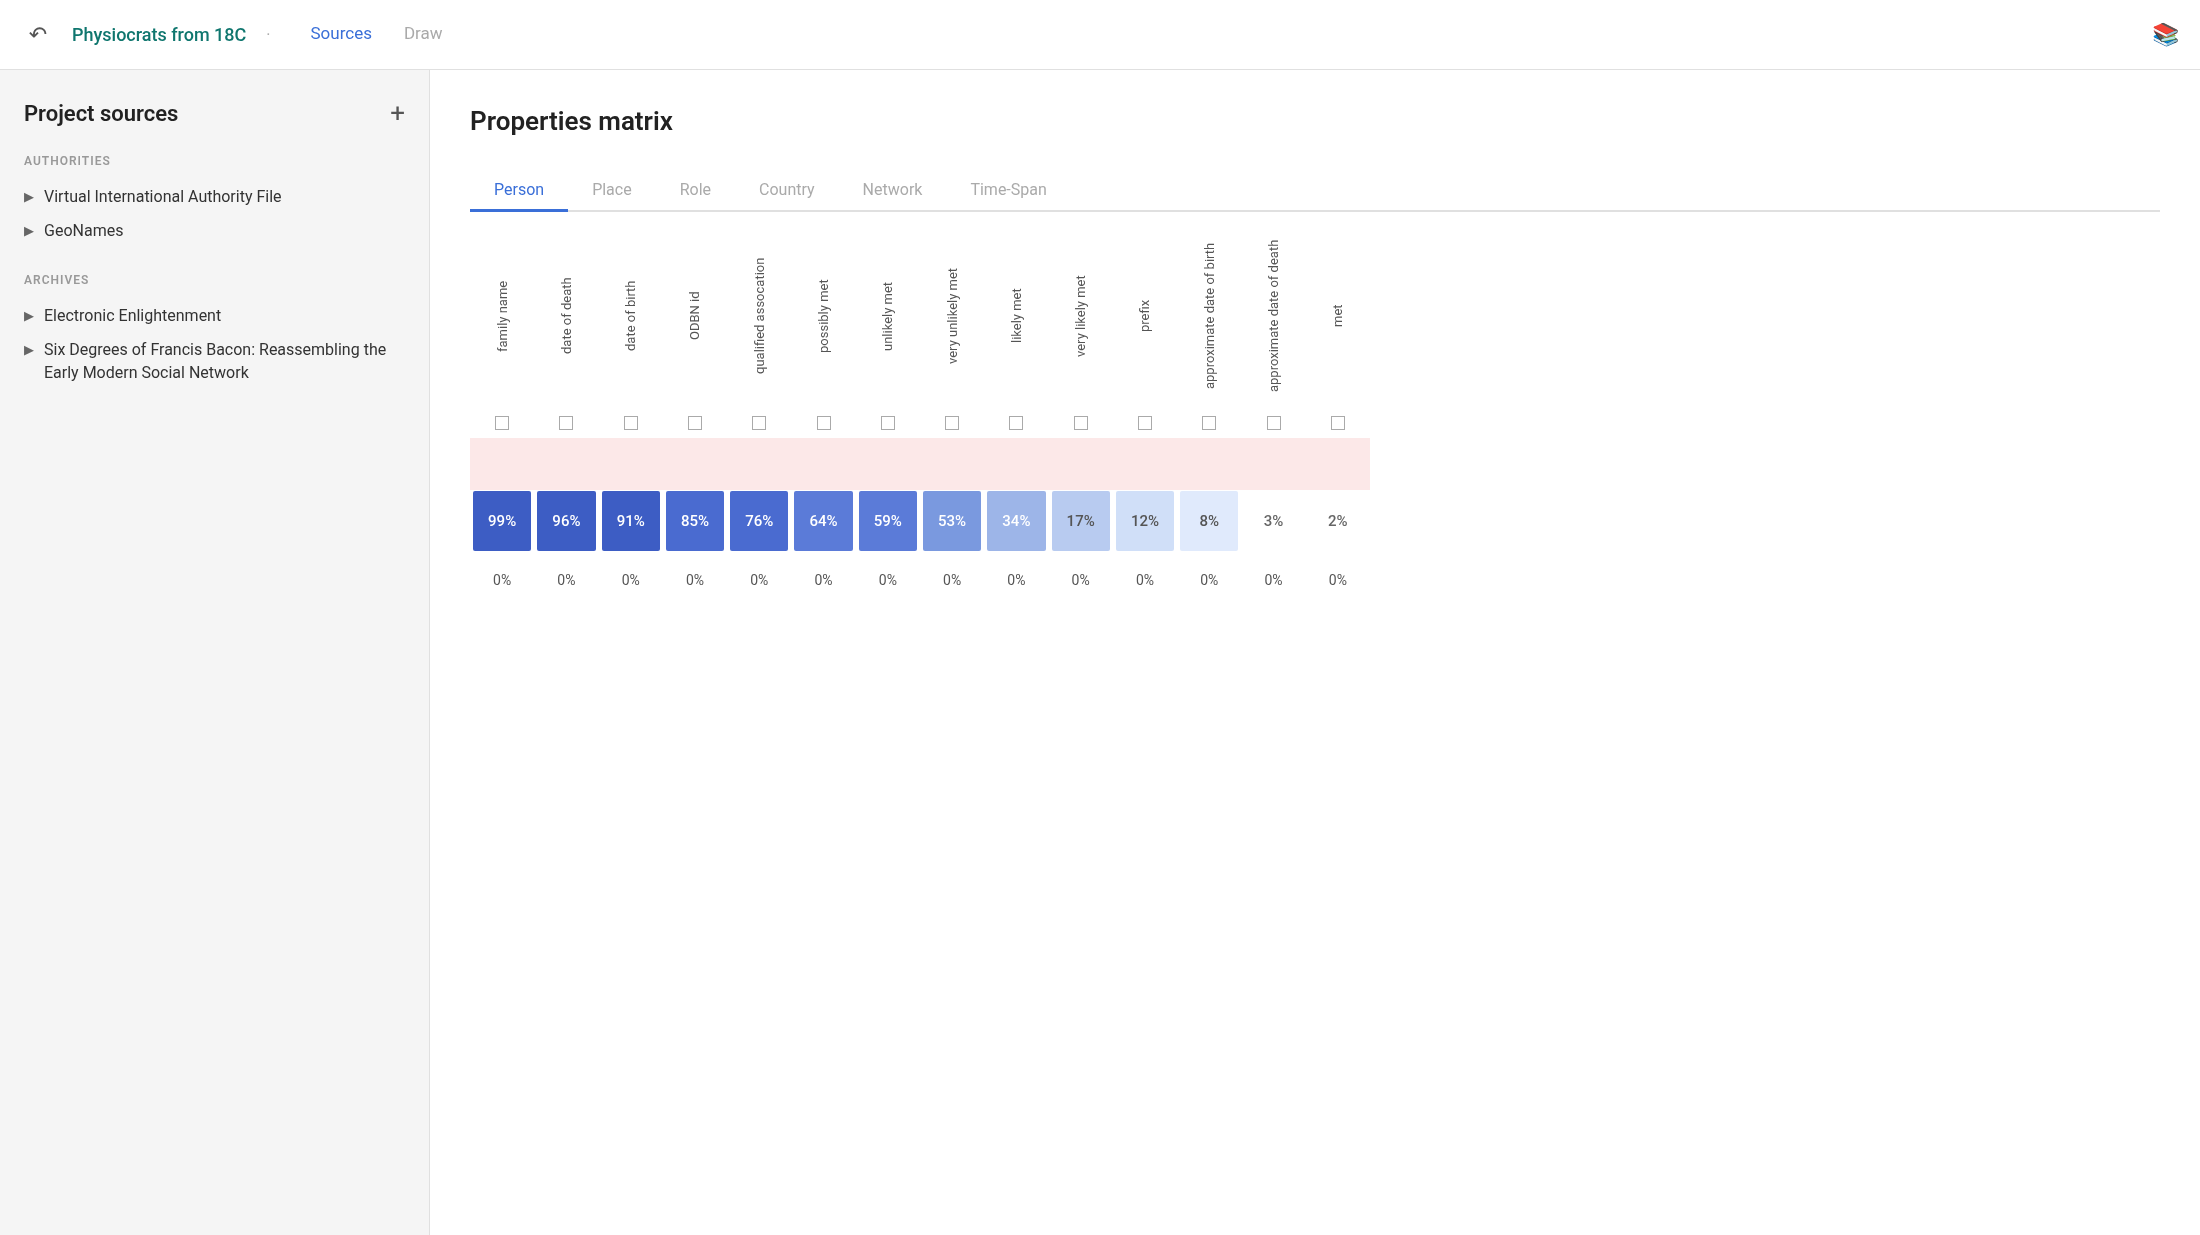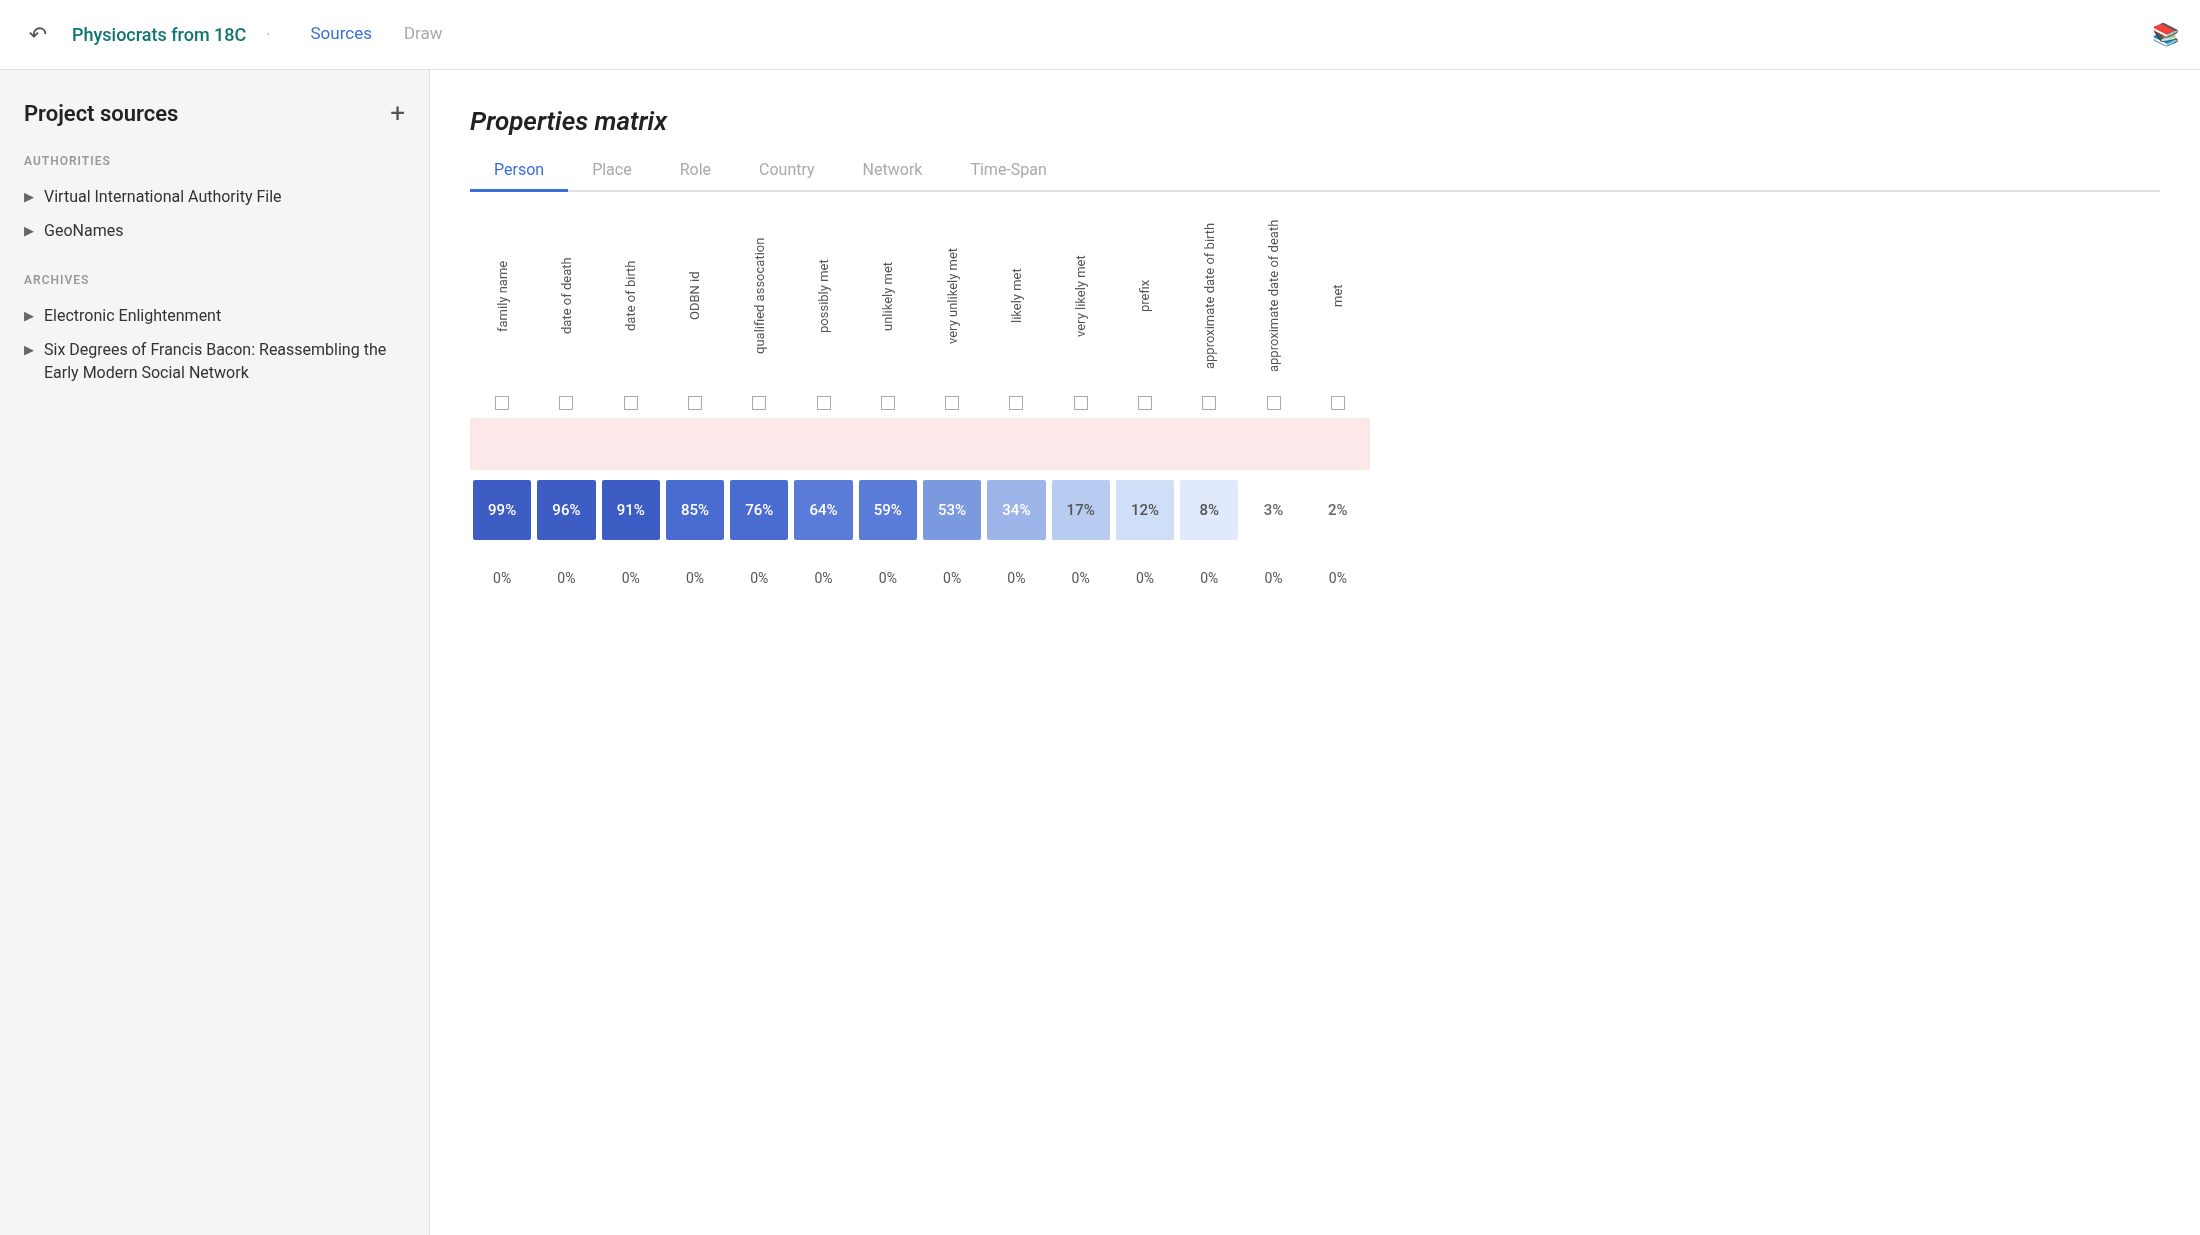--- a/index.html
+++ b/index.html
@@ -31,21 +31,21 @@
     .sidebar-title { font-size: 22px; font-weight: 600; color: #222; }
     .add-btn { font-size: 26px; color: #555; cursor: pointer; line-height: 1; }
     .section-label { font-size: 12px; color: #999; font-weight: 600; letter-spacing: 1px; text-transform: uppercase; margin-bottom: 12px; margin-top: 8px; }
     .source-item { display: flex; align-items: flex-start; gap: 10px; padding: 6px 0; cursor: pointer; }
     .source-arrow { color: #666; font-size: 13px; margin-top: 3px; }
     .source-name { font-size: 16px; color: #333; line-height: 1.4; }
     .section-gap { margin-bottom: 24px; }
 
     
     .content { flex: 1; background: #fff; overflow: auto; padding: 36px 40px; }
-    .content-title { font-size: 26px; font-weight: 600; color: #222; margin-bottom: 14px; font-style: italic; }
+    .content-title { font-size: 26px; font-weight: 600; color: #222; margin-bottom: 34px; }
 
     
     .matrix-tabs { display: flex; gap: 0; border-bottom: 2px solid #e0e0e0; margin-bottom: 24px; }
     .matrix-tab { padding: 10px 24px; font-size: 16px; cursor: pointer; color: #aaa; border-bottom: 3px solid transparent; margin-bottom: -2px; }
     .matrix-tab.active { color: #3a6fd8; border-bottom: 3px solid #3a6fd8; }
 
     
     .matrix-wrapper { overflow-x: auto; }
     .matrix-table { border-collapse: collapse; min-width: 900px; }
     .matrix-table th {
@@ -191,21 +191,21 @@
               <td style="background: rgb(252, 232, 232); height: 52px;"></td>
               <td style="background: rgb(252, 232, 232); height: 52px;"></td>
               <td style="background: rgb(252, 232, 232); height: 52px;"></td>
               <td style="background: rgb(252, 232, 232); height: 52px;"></td>
               <td style="background: rgb(252, 232, 232); height: 52px;"></td>
             </tr>
             <tr class="data-row">
               <td style="padding: 0px 3px;">
                 <div class="bar-fill" style="background: rgb(61, 93, 196); color: rgb(255, 255, 255); min-width: 50px;">99%</div>
               </td>
-              <td style="padding: 10px 3px;">
+              <td style="padding: 1px 3px;">
                 <div class="bar-fill" style="background: rgb(61, 93, 196); color: rgb(255, 255, 255); min-width: 50px;">96%</div>
               </td>
               <td style="padding: 0px 3px;">
                 <div class="bar-fill" style="background: rgb(61, 93, 196); color: rgb(255, 255, 255); min-width: 50px;">91%</div>
               </td>
               <td style="padding: 0px 3px; text-align: center;">
                 <div class="bar-fill" style="background: rgb(74, 107, 208); color: rgb(255, 255, 255); min-width: 50px;">85%</div>
               </td>
               <td style="padding: 0px 3px;">
                 <div class="bar-fill" style="background: rgb(74, 107, 208); color: rgb(255, 255, 255); min-width: 50px;">76%</div>

